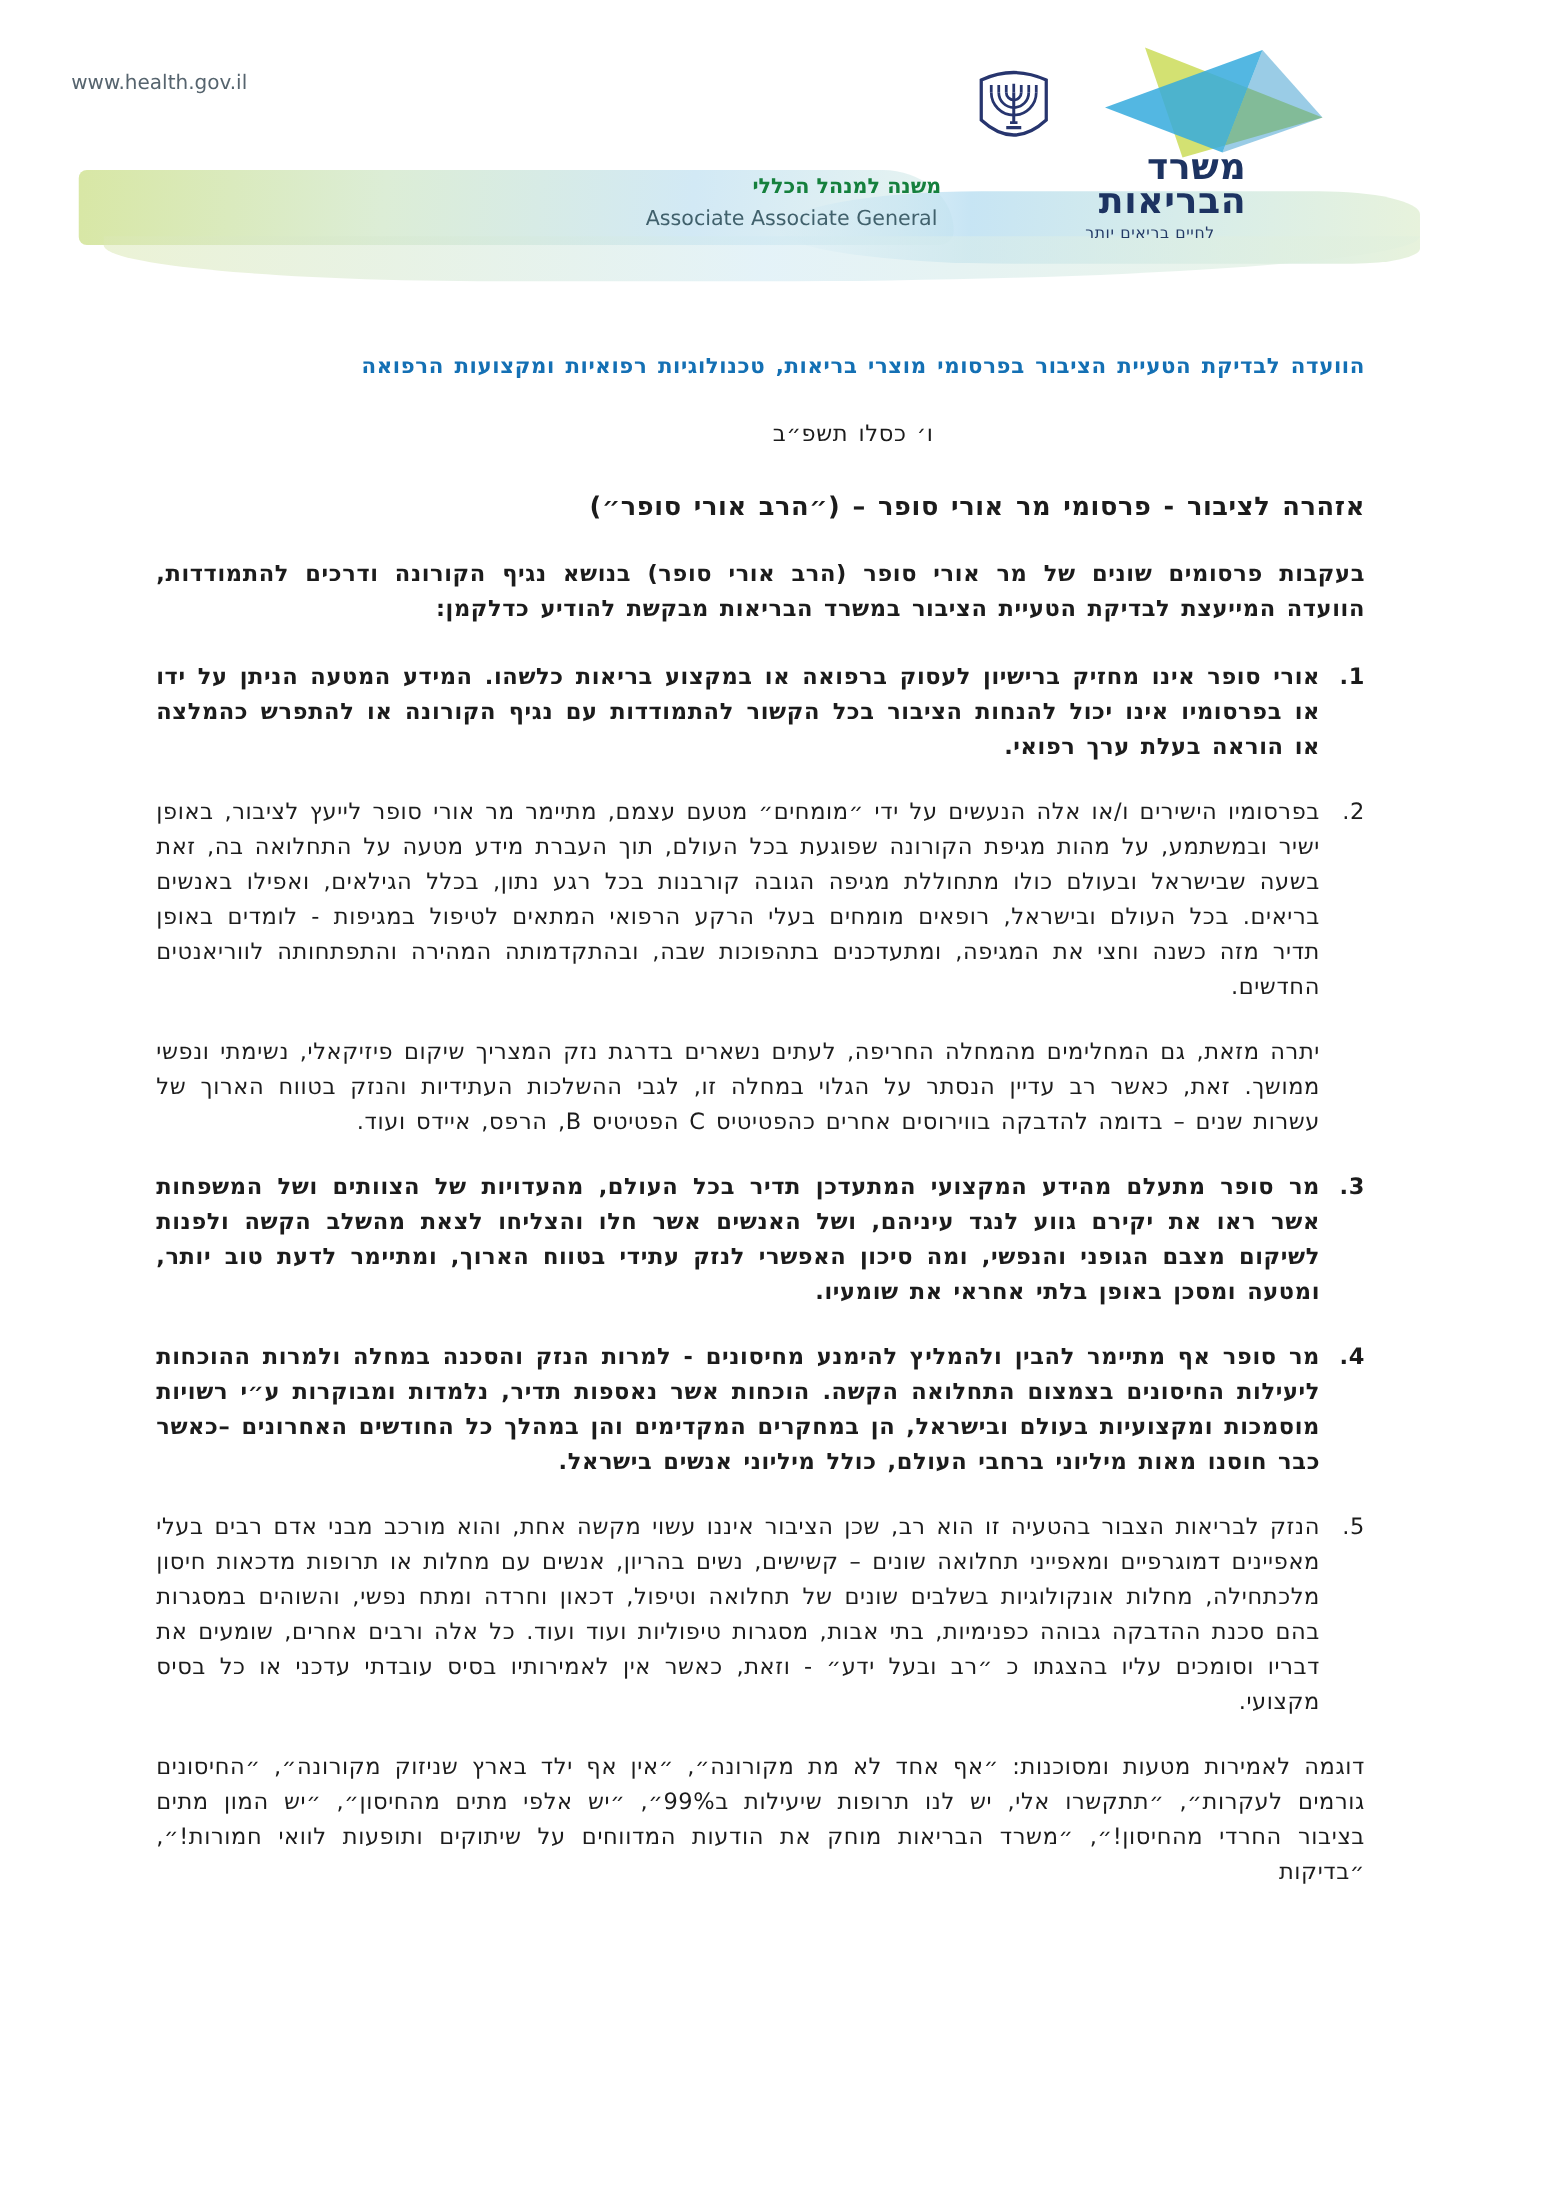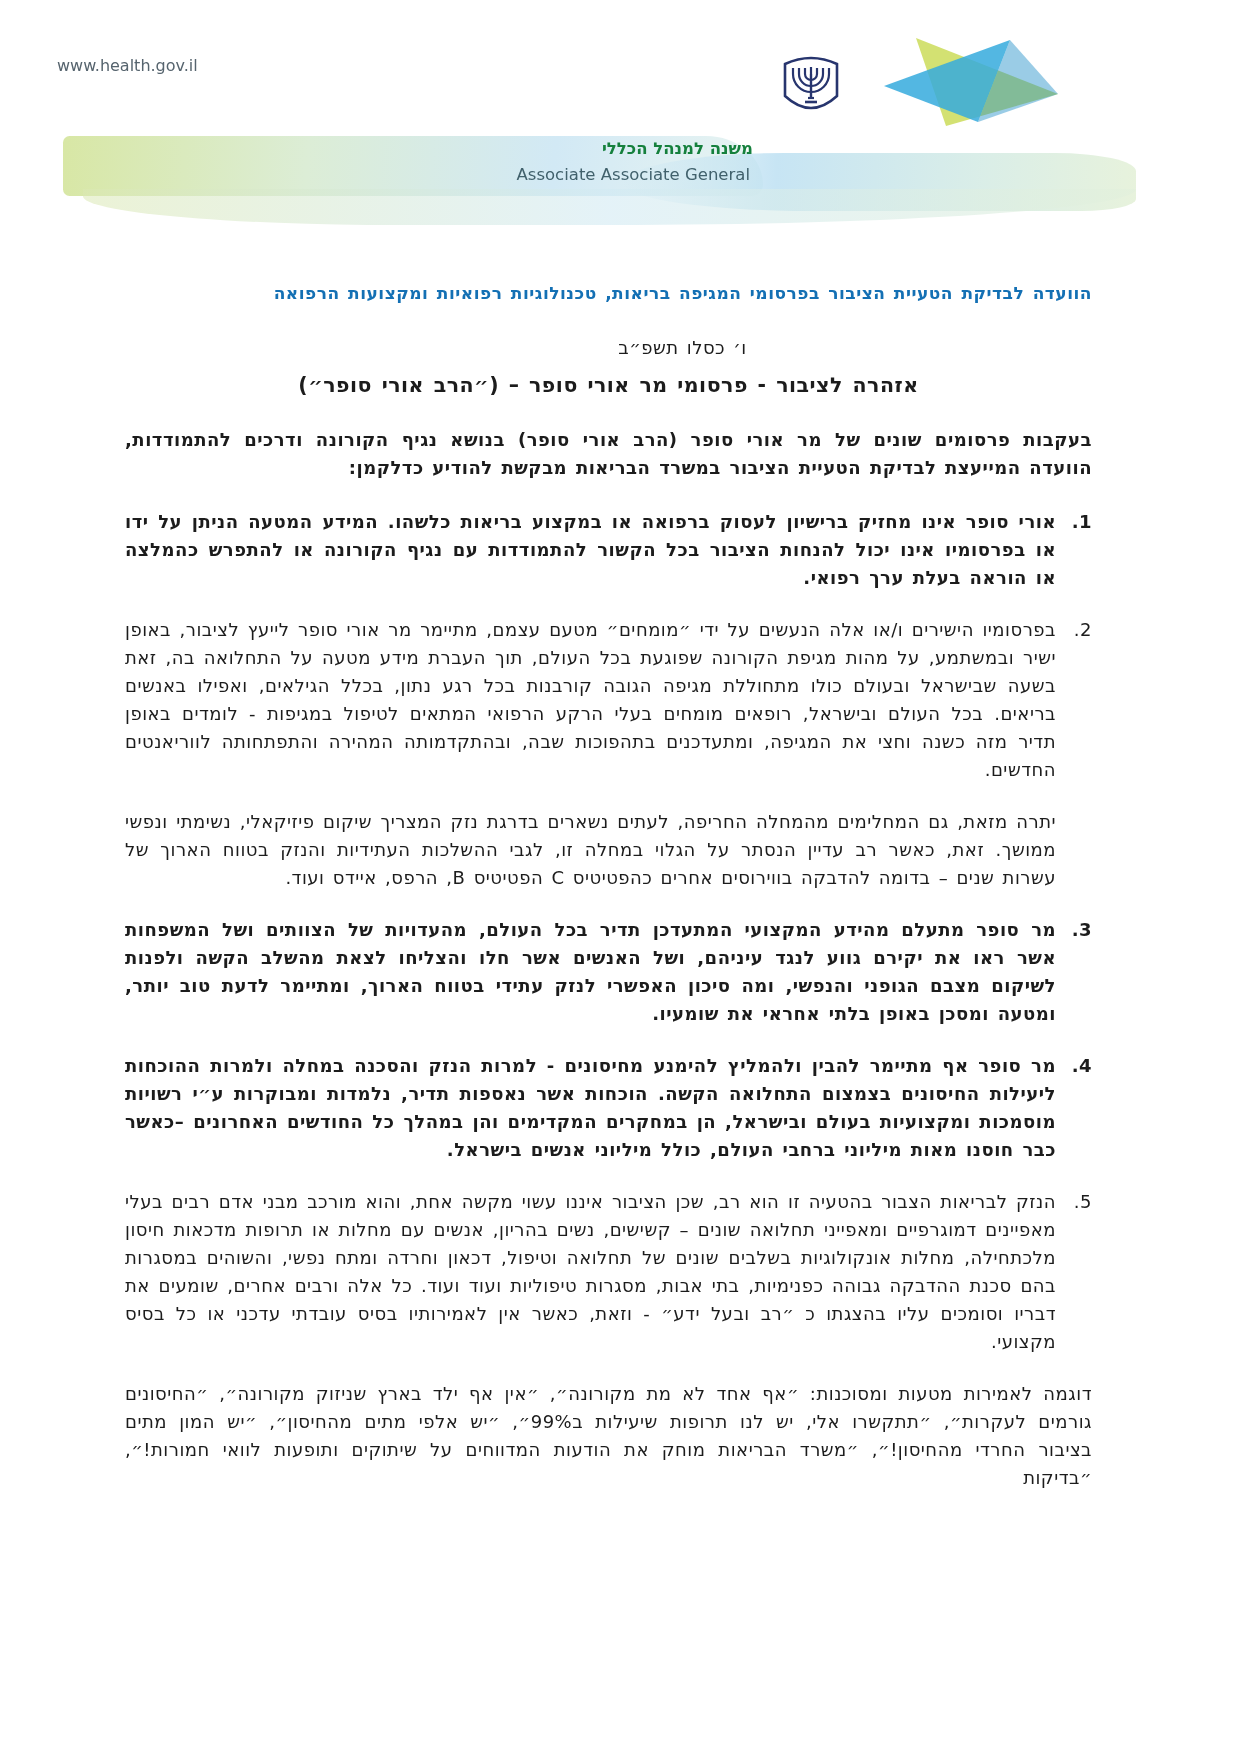--- a/index.html
+++ b/index.html
@@ -29,21 +29,21 @@
   .ministry{position:absolute;left:843px;top:120px;width:154px;text-align:right;
             color:#1d3361;z-index:4;direction:rtl;}
   .ministry .mline{font-size:29px;font-weight:bold;line-height:27px;letter-spacing:0.5px;}
   .ministry .tagline{font-size:12.5px;margin-top:4px;letter-spacing:0.5px;text-align:center;color:#243a66;}
 
   
   .content{position:absolute;left:125px;top:280px;width:967px;direction:rtl;
            font-size:18px;line-height:28px;letter-spacing:0.5px;word-spacing:2px;}
   .committee{color:#1470b4;font-weight:bold;font-size:17px;line-height:26px;text-align:right;}
   .date{margin-top:28px;text-align:center;padding-left:148px;line-height:28px;}
-  .doc-title{margin-top:8px;text-align:center;font-weight:bold;font-size:20.5px;line-height:30px;}
+  .doc-title{margin-top:28px;font-weight:bold;font-size:20.5px;line-height:30px;}
   .intro{margin-top:26px;font-weight:bold;text-align:justify;}
   .list{margin-top:26px;}
   .item{display:flex;margin-bottom:24px;}
   .item .num{flex:0 0 36px;text-align:right;}
   .item .body{flex:1;}
   .item p{margin:0 0 24px 0;text-align:justify;}
   .item p:last-child{margin-bottom:0;}
   .item.bold{font-weight:bold;}
   .closing{text-align:justify;}
 </style>
@@ -79,23 +79,28 @@
     <line x1="26" y1="52" x2="38" y2="52" stroke="#27356e" stroke-width="2.6"></line>
     <line x1="29" y1="48" x2="35" y2="48" stroke="#27356e" stroke-width="2.2"></line>
   </svg>
 
   <svg class="star" viewBox="0 0 218 106">
     <polygon points="58,6 200,62 88,94" fill="#c6d94a" opacity="0.78"></polygon>
     <polygon points="26,54 152,8 120,90" fill="#35aadd" opacity="0.85"></polygon>
     <polygon points="152,8 200,62 120,90" fill="#1f8ec7" opacity="0.45"></polygon>
   </svg>
 
+  <div class="ministry">
+    <div class="mline">משרד</div>
+    <div class="mline">הבריאות</div>
+    <div class="tagline">לחיים בריאים יותר</div>
+  </div>
 
   <div class="content">
-    <div class="committee">הוועדה לבדיקת הטעיית הציבור בפרסומי המגיפה בריאות, טכנולוגיות רפואיות ומקצועות הרפואה</div>
+    <div class="committee">הוועדה לבדיקת הטעיית הציבור בפרסומי מוצרי בריאות, טכנולוגיות רפואיות ומקצועות הרפואה</div>
     <div class="date">ו׳ כסלו תשפ״ב</div>
     <div class="doc-title">אזהרה לציבור -  פרסומי מר אורי סופר – (״הרב אורי סופר״)</div>
     <div class="intro">בעקבות פרסומים שונים של מר אורי סופר (הרב אורי סופר) בנושא נגיף הקורונה ודרכים להתמודדות, הוועדה המייעצת לבדיקת הטעיית הציבור במשרד הבריאות מבקשת להודיע כדלקמן:</div>
     <div class="list">
         <div class="item bold">
           <div class="num">1.</div>
           <div class="body">
             <p>אורי סופר אינו מחזיק ברישיון לעסוק ברפואה או במקצוע בריאות כלשהו. המידע המטעה הניתן על ידו או בפרסומיו אינו יכול להנחות הציבור בכל הקשור להתמודדות עם נגיף הקורונה או להתפרש כהמלצה או הוראה בעלת ערך רפואי.</p>
           </div>
         </div>

